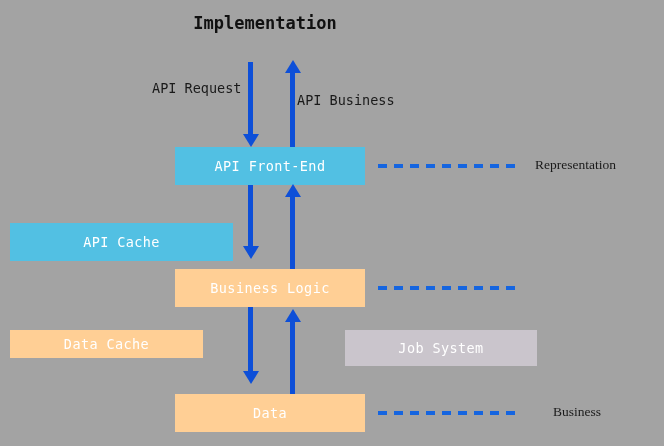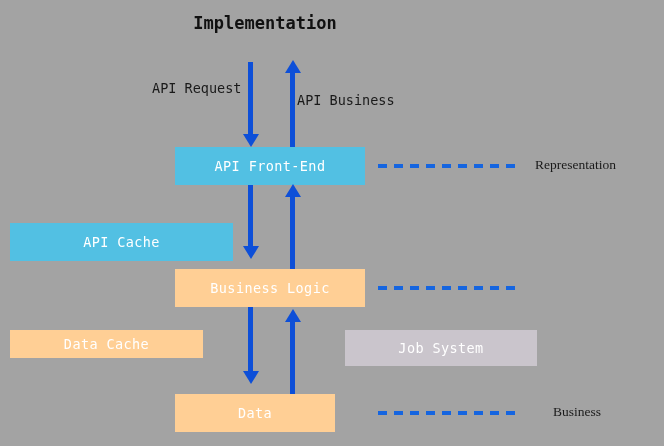--- a/index.html
+++ b/index.html
@@ -139,20 +139,20 @@
   <div class="box box-gray" style="left:338px; top:330px; width:192px; height:36px;margin-left:7px;">
     <span>Job System</span>
   </div>
 
   <div class="arrow" style="left:248px; top:307px; height:65px;"></div>
   <div class="arrow-head head-down" style="left:242.5px; top:371px;"></div>
 
   <div class="arrow" style="left:290px; top:321px; height:73px;"></div>
   <div class="arrow-head head-up" style="left:284.5px; top:309px;"></div>
 
-  <div class="box box-peach" style="left:175px; top:394px; width:160px; height:38px;text-align:right;">
+  <div class="box box-peach" style="left:175px; top:394px; width:190px; height:38px;text-align:right;">
     <span>Data</span>
   </div>
 
   <div class="dashline" style="left:378px; top:411px; width:144px;"></div>
   <div class="side-label" style="left:553px; top:404px;">Business</div>
 
 </div>
 
 </body></html>

